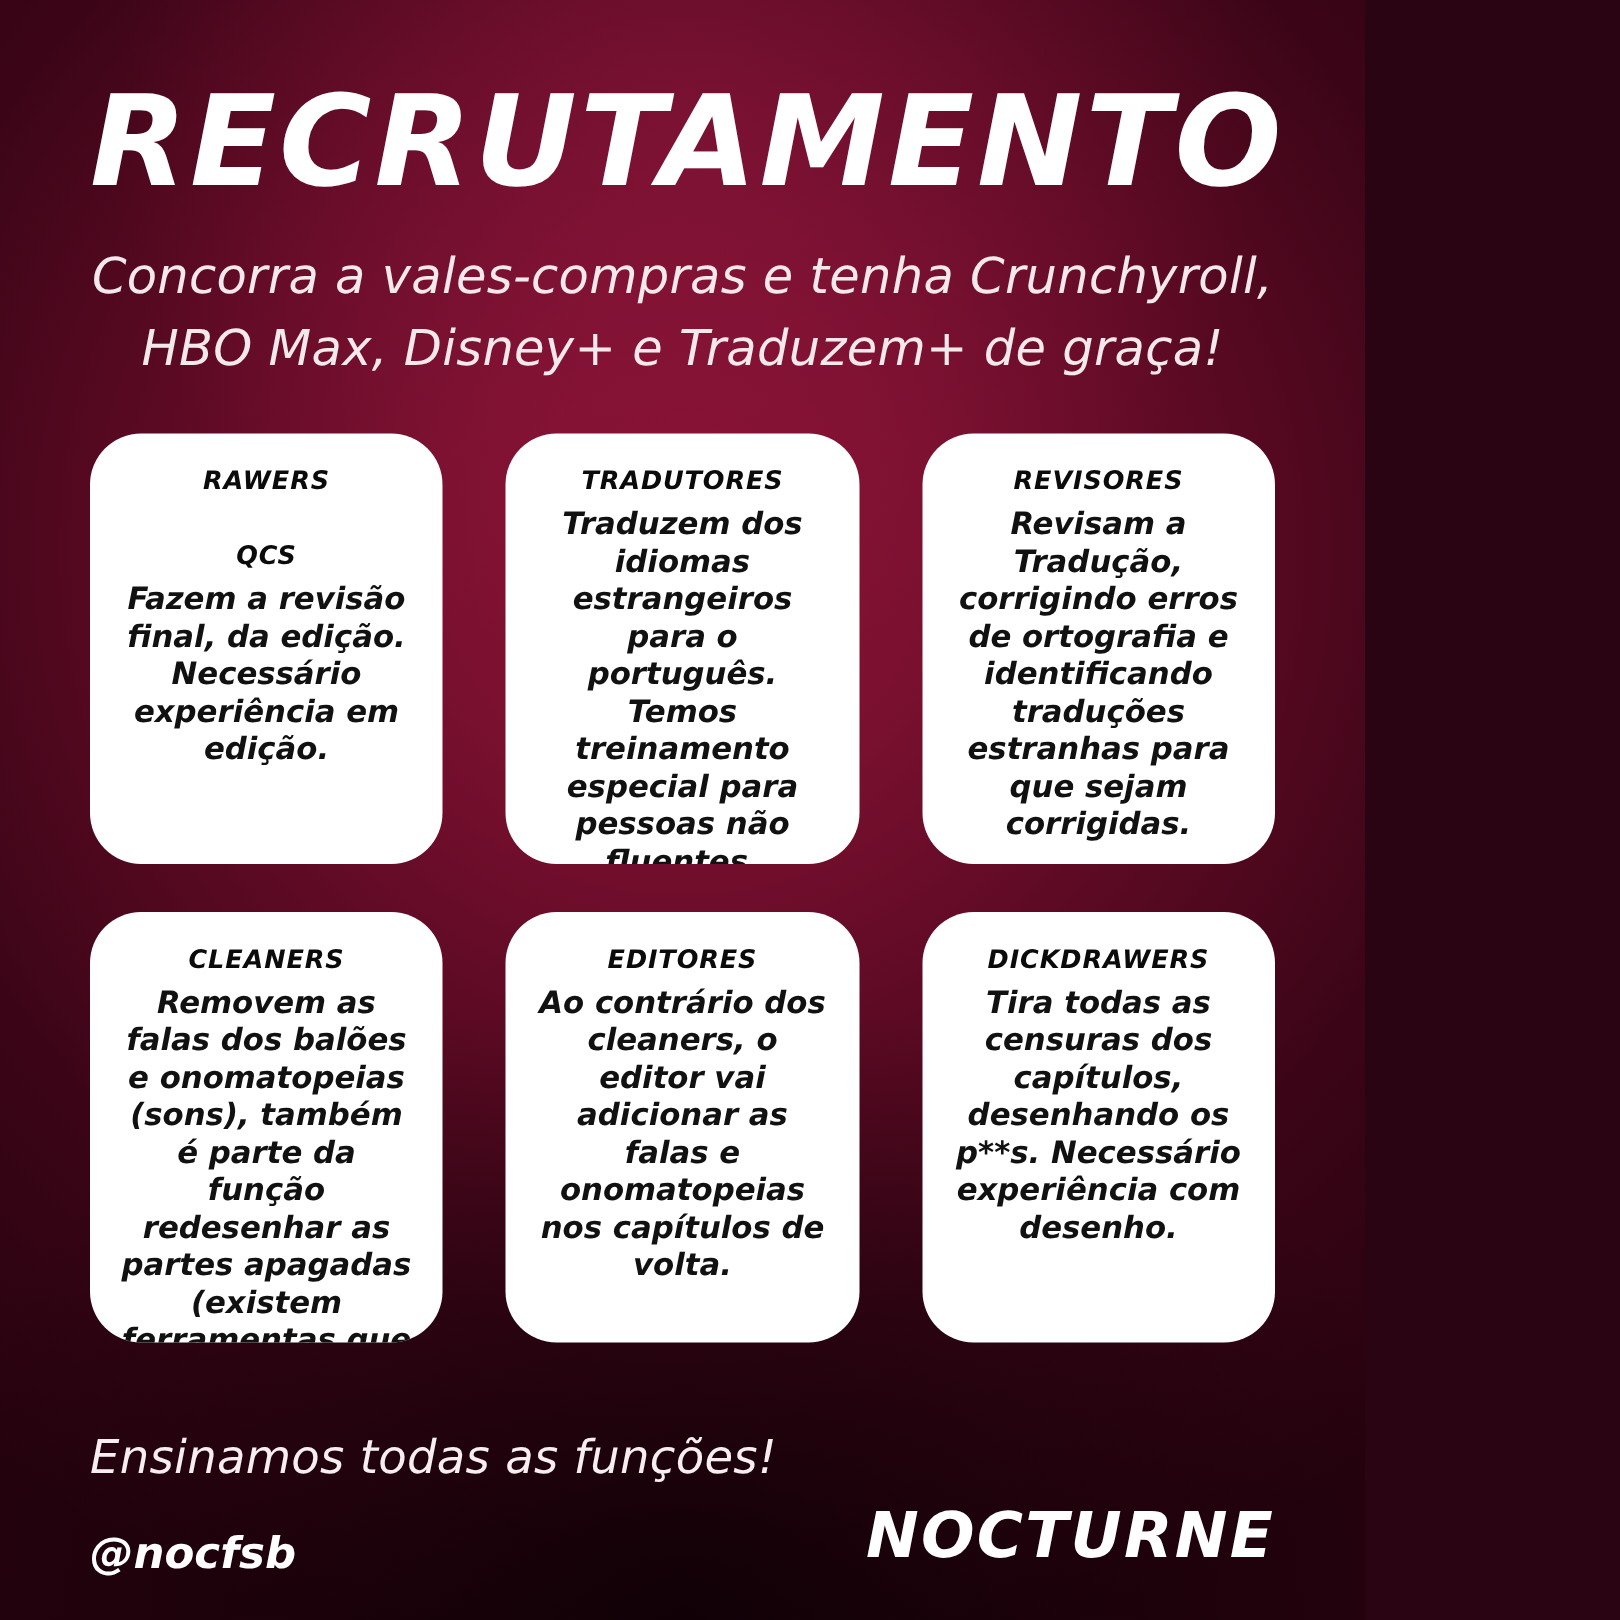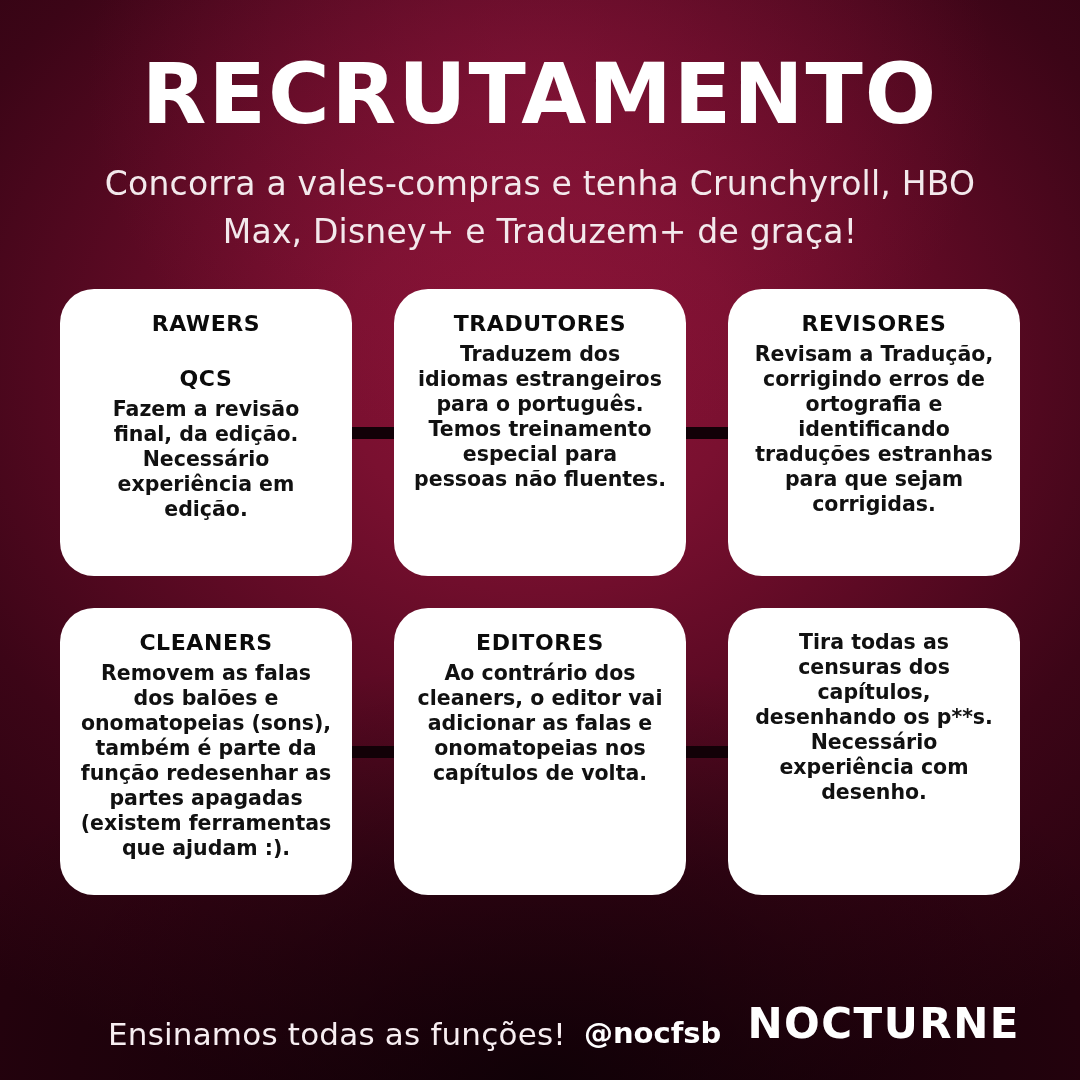--- a/index.html
+++ b/index.html
@@ -10,25 +10,26 @@
   }
 
   body {
     font-family: "DejaVu Sans", sans-serif;
     background: #2b0413;
     overflow: hidden;
   }
 
   .poster {
     position: relative;
-    width: 1080px;
+    width: 910px;
     height: 1080px;
     background:
       radial-gradient(ellipse 85% 70% at 50% 34%, #8a1236 0%, #7a1030 22%, #5d0a24 45%, #3c0517 70%, #26020e 100%);
     overflow: hidden;
+    font-style: italic;
   }
 
   .poster::after {
     content: "";
     position: absolute;
     inset: 0;
     background:
       radial-gradient(ellipse 60% 48% at 50% 8%, rgba(150,25,65,0.45) 0%, rgba(0,0,0,0) 70%),
       radial-gradient(ellipse 90% 60% at 50% 100%, rgba(8,0,4,0.75) 0%, rgba(0,0,0,0) 65%);
     pointer-events: none;
@@ -101,21 +102,21 @@
     padding: 22px 16px 18px;
     display: flex;
     flex-direction: column;
     align-items: center;
     text-align: center;
     color: #0d0d0d;
     overflow: hidden;
   }
 
   .card-title {
-    font-size: 22px;
+    font-size: 17px;
     font-weight: bold;
     letter-spacing: 0.6px;
     margin-bottom: 6px;
     color: #0b0b0b;
   }
 
   .card-body {
     font-size: 20.5px;
     line-height: 1.22;
     font-weight: bold;
@@ -129,23 +130,22 @@
 
   .footer {
     margin-top: 18px;
     display: flex;
     align-items: flex-end;
     justify-content: space-between;
   }
 
   .footer-left {
     display: flex;
-    flex-direction: row;
-    gap: 18px;
-    margin-left: 48px;
+    flex-direction: column;
+    gap: 28px;
   }
 
   .footer-tagline {
     color: #f7eef1;
     font-size: 31px;
     letter-spacing: 0.2px;
   }
 
   .footer-handle {
     color: #ffffff;
@@ -201,20 +201,21 @@
           <div class="card-title">CLEANERS</div>
           <div class="card-body">Removem as falas dos balões e onomatopeias (sons), também é parte da função redesenhar as partes apagadas (existem ferramentas que ajudam :).</div>
         </div>
 
         <div class="card">
           <div class="card-title">EDITORES</div>
           <div class="card-body">Ao contrário dos cleaners, o editor vai adicionar as falas e onomatopeias nos capítulos de volta.</div>
         </div>
 
         <div class="card">
+          <div class="card-title">DICKDRAWERS</div>
           <div class="card-body">Tira todas as censuras dos capítulos, desenhando os p**s. Necessário experiência com desenho.</div>
         </div>
 
       </div>
     </div>
 
     <div class="footer">
       <div class="footer-left">
         <div class="footer-tagline">Ensinamos todas as funções!</div>
         <div class="footer-handle">@nocfsb</div>

